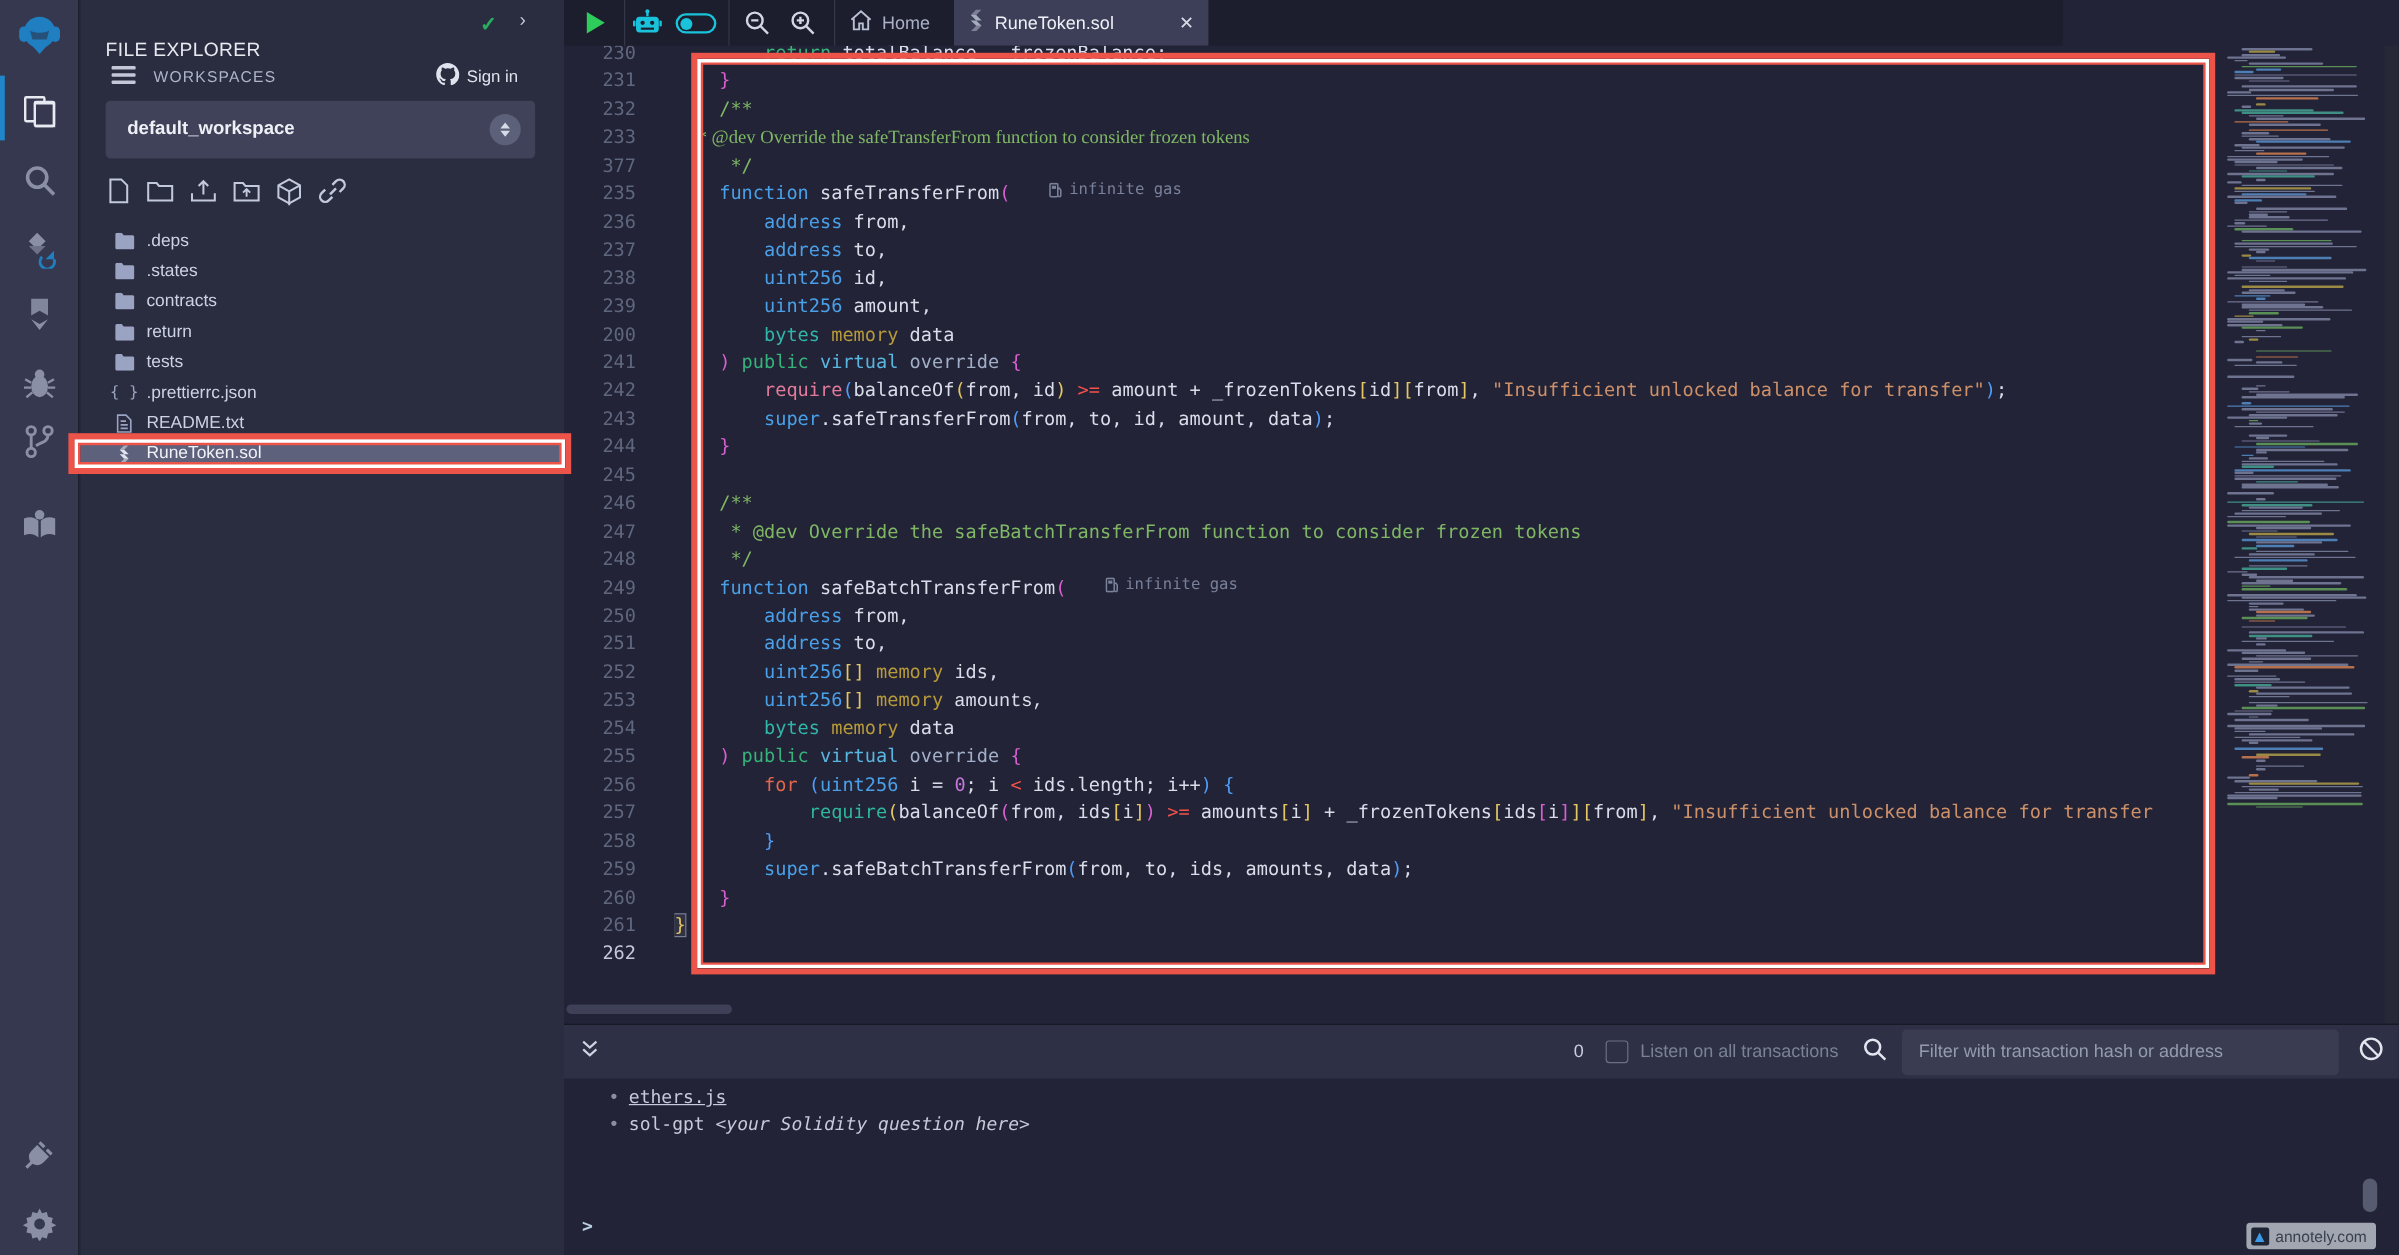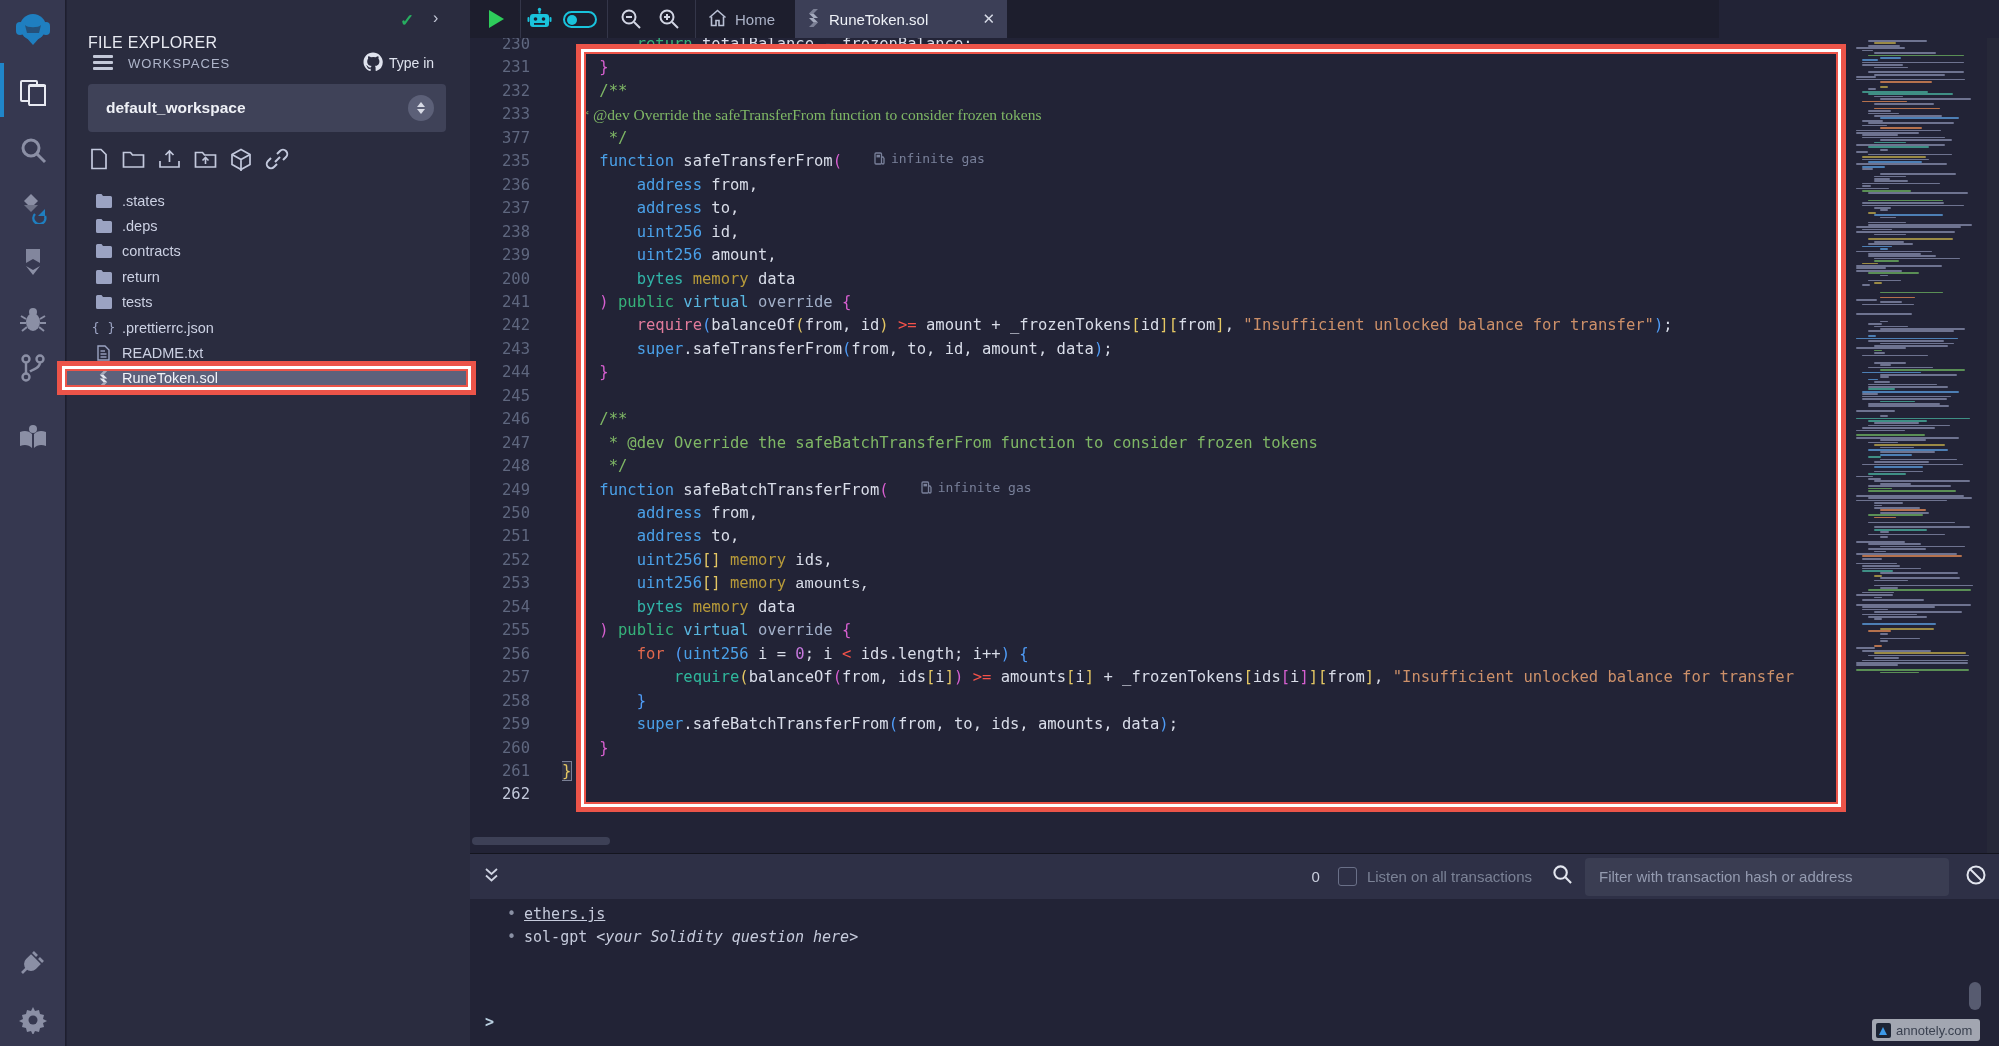--- a/index.html
+++ b/index.html
@@ -207,21 +207,21 @@
         <div></div>
         <div></div>
       </div>
     <div id="ws-label" class="abs">WORKSPACES</div>
     <div id="gh-signin" class="abs">
       <span>
         <svg width="20" height="19" viewBox="0 0 20 19" fill="#dfe3ee">
             <path d="M10 .6C4.7.6.5 4.8.5 10c0 4.2 2.7 7.7 6.5 9 .5.1.7-.2.7-.5v-1.7c-2.7.6-3.2-1.3-3.2-1.3-.4-1.1-1-1.4-1-1.4-.9-.6.1-.6.1-.6 1 .1 1.5 1 1.5 1 .9 1.5 2.3 1.1 2.9.8.1-.6.3-1.1.6-1.3-2.1-.2-4.4-1.1-4.4-4.7 0-1 .4-1.9 1-2.5-.1-.3-.4-1.2.1-2.5 0 0 .8-.3 2.6 1a9 9 0 0 1 4.8 0c1.8-1.3 2.6-1 2.6-1 .5 1.3.2 2.2.1 2.5.6.6 1 1.5 1 2.5 0 3.6-2.3 4.5-4.4 4.7.3.3.6.9.6 1.8v2.7c0 .3.2.6.7.5a9.6 9.6 0 0 0 6.5-9C19.5 4.8 15.3.6 10 .6z"></path>
           </svg>
       </span>
-      <span>Type in</span>
+      <span>Sign in</span>
     </div>
 
     <div id="ws-select" class="abs">
       <span id="ws-name">default_workspace</span>
       <span id="ws-sort">
           <i class="up"></i>
           <i class="dn"></i>
         </span>
     </div>
 
@@ -250,29 +250,29 @@
             <path d="M12 16l-3 3a4.2 4.2 0 0 1-6-6l3-3"></path>
           </svg></span>
       </div>
     <div id="tree" class="abs">
         <div class="tree-row">
           <span class="tree-ico">
             <svg width="16" height="14" viewBox="0 0 16 14" fill="currentColor">
               <path d="M0 1.5A1.5 1.5 0 0 1 1.5 0h4L7 2h7.5A1.5 1.5 0 0 1 16 3.5v9A1.5 1.5 0 0 1 14.5 14h-13A1.5 1.5 0 0 1 0 12.5z"></path>
             </svg>
           </span>
-          <span>.states</span>
+          <span>.deps</span>
         </div>
         <div class="tree-row">
           <span class="tree-ico">
             <svg width="16" height="14" viewBox="0 0 16 14" fill="currentColor">
               <path d="M0 1.5A1.5 1.5 0 0 1 1.5 0h4L7 2h7.5A1.5 1.5 0 0 1 16 3.5v9A1.5 1.5 0 0 1 14.5 14h-13A1.5 1.5 0 0 1 0 12.5z"></path>
             </svg>
           </span>
-          <span>.deps</span>
+          <span>.states</span>
         </div>
         <div class="tree-row">
           <span class="tree-ico">
             <svg width="16" height="14" viewBox="0 0 16 14" fill="currentColor">
               <path d="M0 1.5A1.5 1.5 0 0 1 1.5 0h4L7 2h7.5A1.5 1.5 0 0 1 16 3.5v9A1.5 1.5 0 0 1 14.5 14h-13A1.5 1.5 0 0 1 0 12.5z"></path>
             </svg>
           </span>
           <span>contracts</span>
         </div>
         <div class="tree-row">

